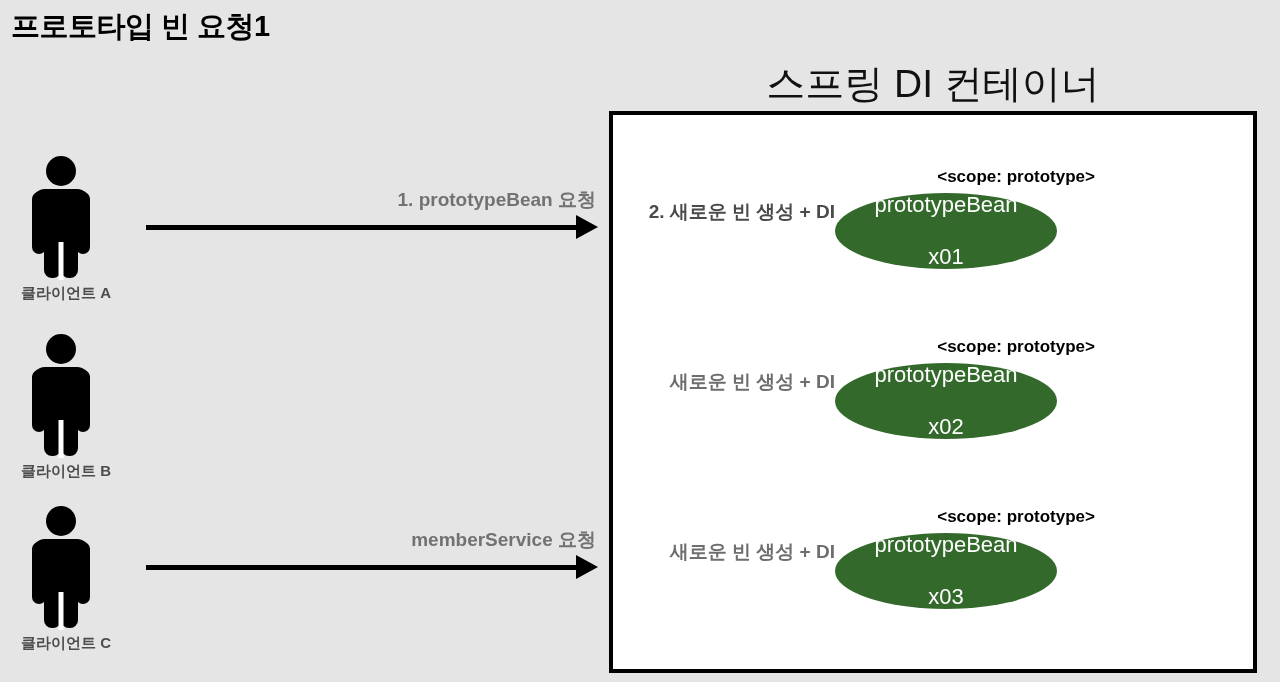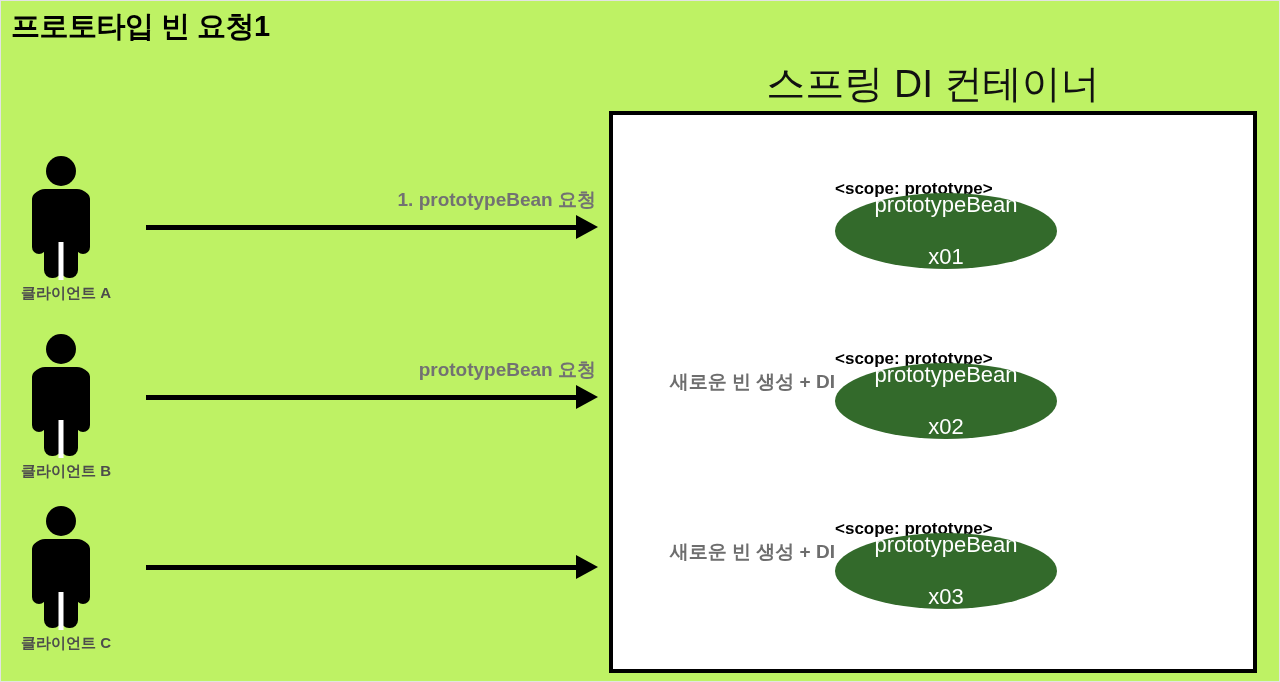--- a/index.html
+++ b/index.html
@@ -7,21 +7,21 @@
     padding: 0;
     background: #ffffff;
   }
   body {
     font-family: "Liberation Sans", "DejaVu Sans", sans-serif;
   }
   #canvas {
     position: relative;
     width: 1280px;
     height: 682px;
-    background: #bef264;
+    background: #e5e5e5;
     box-sizing: border-box;
     border: 1px solid #e3e3e3;
     overflow: hidden;
   }
 
   
   .slide-title {
     position: absolute;
     left: 10px;
     top: 6px;
@@ -181,26 +181,25 @@
     white-space: nowrap;
   }
   .bean-di-label.first {
     color: #4a4a4a;
   }
   .scope-label {
     position: absolute;
     left: 222px;
     top: 0;
     width: 260px;
-    text-align: left;
+    text-align: right;
     font-size: 17px;
     font-weight: bold;
     color: #000000;
     white-space: nowrap;
-    margin-top: 12px;
   }
   .bean-ellipse {
     position: absolute;
     left: 222px;
     top: 26px;
     width: 222px;
     height: 76px;
     border-radius: 50%;
     background: #336a2b;
     display: flex;
@@ -228,20 +227,21 @@
 
 <div id="canvas">
 
   <div class="slide-title">프로토타입 빈 요청1</div>
 
   <div class="container-heading">스프링 DI 컨테이너</div>
 
   <div class="di-container">
 
     <div class="bean-row" style="top:52px;">
+      <div class="bean-di-label first">2. 새로운 빈 생성 + DI</div>
       <div class="scope-label">&lt;scope: prototype&gt;</div>
       <div class="bean-ellipse">
         <span class="bean-name">prototypeBean</span>
         <span class="bean-id">x01</span>
       </div>
     </div>
 
     <div class="bean-row" style="top:222px;">
       <div class="bean-di-label">새로운 빈 생성 + DI</div>
       <div class="scope-label">&lt;scope: prototype&gt;</div>
@@ -300,24 +300,20 @@
     </div>
     <div class="client-label">클라이언트 C</div>
   </div>
 
   <div class="arrow-row" style="top:186px;">
     <div class="arrow-label">1. prototypeBean 요청</div>
     <div class="arrow-line"></div>
     <div class="arrow-head"></div>
   </div>
 
-  <div class="arrow-row" style="top:356px;">
-    <div class="arrow-label">prototypeBean 요청</div>
+
+  <div class="arrow-row" style="top:526px;">
+    <div class="arrow-label">memberService 요청</div>
     <div class="arrow-line"></div>
     <div class="arrow-head"></div>
   </div>
 
-  <div class="arrow-row" style="top:526px;">
-    <div class="arrow-line"></div>
-    <div class="arrow-head"></div>
-  </div>
-
 </div>
 
 </body></html>

